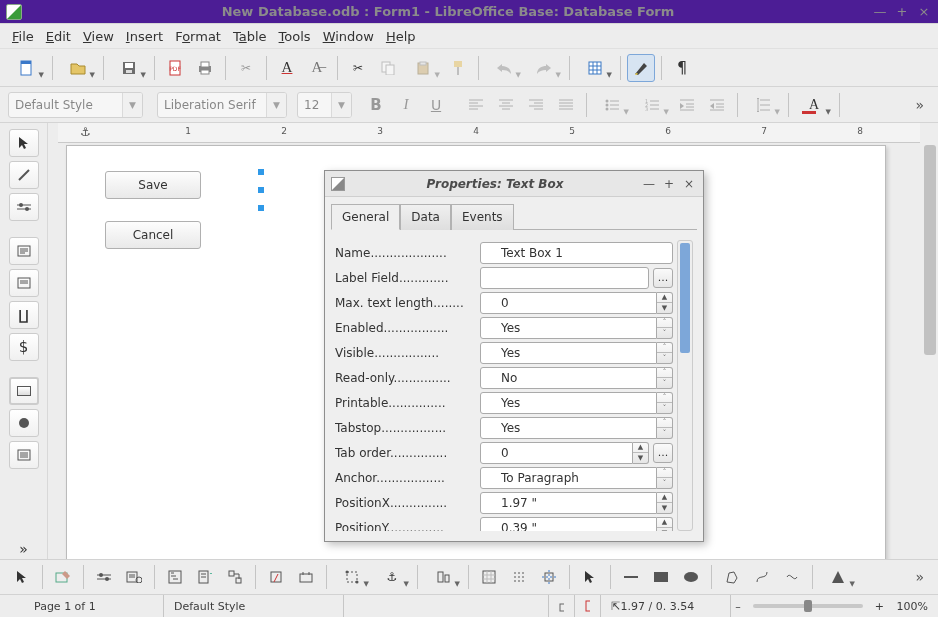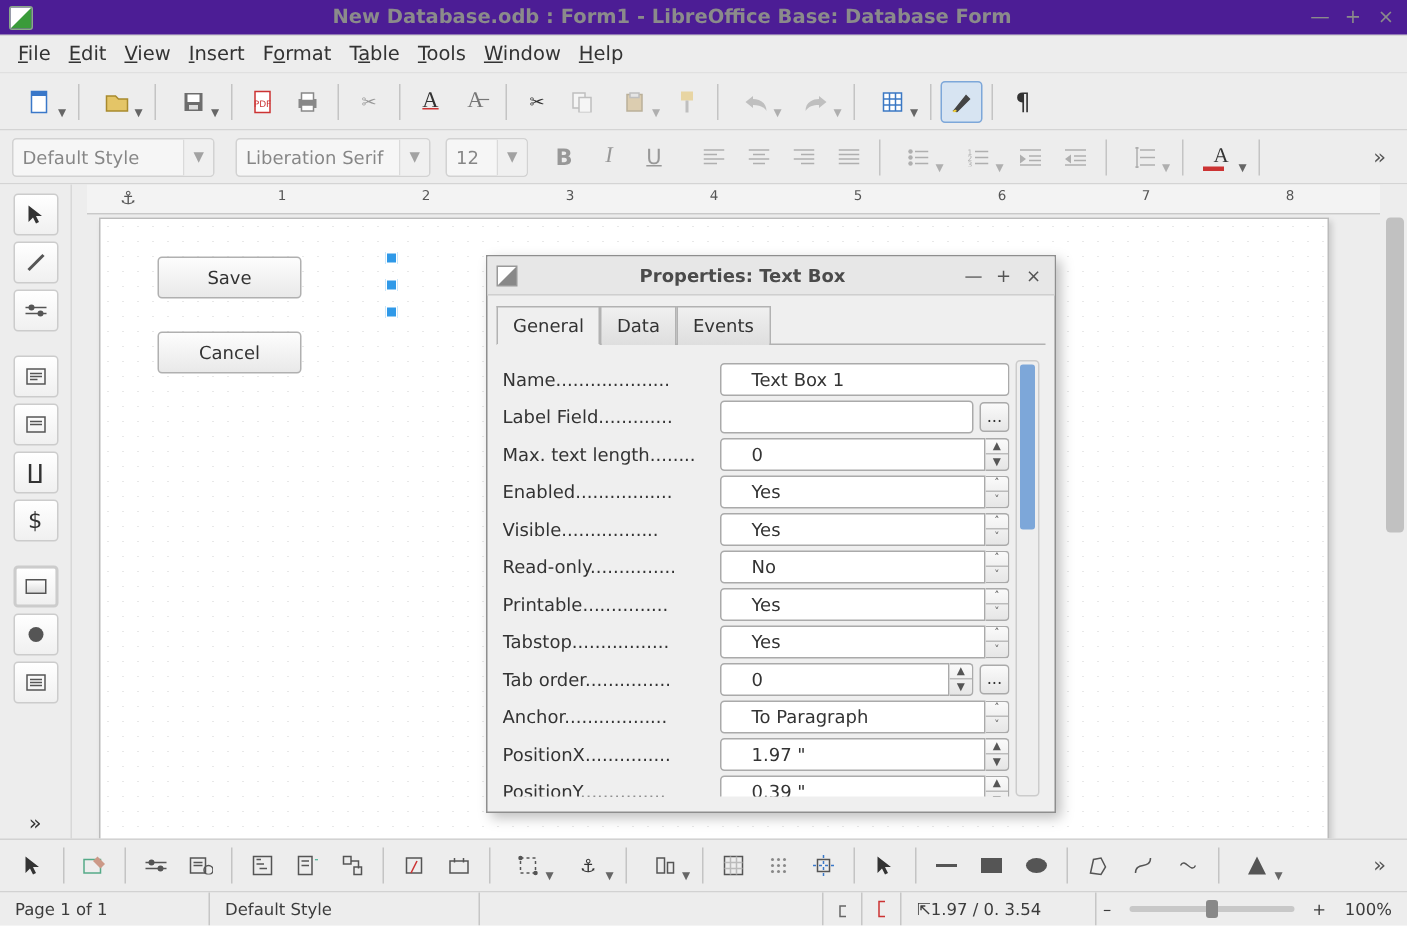--- a/index.html
+++ b/index.html
@@ -54,32 +54,32 @@
   .form-btn{position:absolute;width:96px;height:28px;border:1px solid #b0b0b0;border-radius:3px;background:linear-gradient(#fdfdfd,#e9e9e9);display:flex;align-items:center;justify-content:center;font-size:12px;}
   .handle{position:absolute;width:8px;height:8px;background:#2f99e8;border:1px solid #fff;}
 
   .vscroll{position:absolute;right:0;top:0;bottom:0;width:16px;background:#ededed;}
   .vscroll .thumb{position:absolute;left:2px;right:2px;top:22px;height:210px;background:#c1c1c1;border-radius:3px;}
 
   
   .bottom-tb{position:absolute;left:0;right:0;bottom:22px;height:36px;background:#ededed;border-top:1px solid #d2d2d2;border-bottom:1px solid #d2d2d2;display:flex;align-items:center;padding:0 8px;gap:2px;}
   
   
-  .status{position:absolute;left:0;right:0;bottom:0;height:22px;background:#ededed;display:flex;align-items:center;font-size:11px;color:#3c3c3c;}
+  .status{position:absolute;left:0;right:0;bottom:0;height:22px;background:#ededed;display:flex;align-items:center;font-size:11px;color:#3c3c3c;padding-left:24px;}
   .status .cell{padding:0 10px;border-right:1px solid #c6c6c6;height:100%;display:flex;align-items:center;}
   .status .grow{flex:1;}
   .status .zoom-slider{width:110px;height:4px;background:#c8c8c8;border-radius:2px;position:relative;margin:0 8px;}
   .status .zoom-slider .tick{position:absolute;top:-3px;bottom:-3px;left:50%;width:1px;background:#888;}
   .status .zoom-slider .knob{position:absolute;top:-4px;left:50%;width:8px;height:12px;background:#888;border-radius:2px;transform:translateX(-50%);}
 
   
   .dialog{position:absolute;left:324px;top:170px;width:380px;height:372px;background:#efefef;border:1px solid #8e8e8e;box-shadow:3px 3px 8px rgba(0,0,0,.25);display:flex;flex-direction:column;}
   .dialog .dlg-title{height:26px;background:#e7e7e7;border-bottom:1px solid #cfcfcf;display:flex;align-items:center;padding:0 6px;}
   .dialog .dlg-title .icon{width:14px;height:14px;background:linear-gradient(135deg,#fff 48%,#888 52%);border:1px solid #999;margin-right:8px;}
-  .dialog .dlg-title .txt{flex:1;text-align:center;font-weight:bold;font-size:12px;color:#4b4b4b;}
+  .dialog .dlg-title .txt{flex:1;text-align:center;font-weight:bold;font-size:12px;color:#4b4b4b;font-style:italic;}
   .dialog .dlg-title .wb{width:16px;height:16px;margin-left:4px;display:flex;align-items:center;justify-content:center;font-size:12px;color:#555;cursor:pointer;}
   .dialog .tabs{display:flex;padding:6px 6px 0 6px;gap:0;}
   .dialog .tab{padding:5px 10px;border:1px solid #b2b2b2;background:linear-gradient(#fafafa,#e8e8e8);font-size:12px;cursor:pointer;border-bottom:none;position:relative;top:1px;}
   .dialog .tab.active{background:#efefef;border-bottom:1px solid #efefef;z-index:2;}
   .dialog .tab:not(.active){background:linear-gradient(#f0f0f0,#dedede);}
   .dialog .body{flex:1;border-top:1px solid #b2b2b2;margin:0 6px 6px 6px;padding:10px 4px 4px 4px;display:flex;overflow:hidden;}
   .dialog .fields{flex:1;overflow:hidden;}
   .dialog .row{display:flex;align-items:center;height:25px;margin-bottom:0;}
   .dialog .row .lbl{width:145px;font-size:12px;white-space:nowrap;overflow:hidden;}
   .dialog .row .lbl::after{content:"";}

